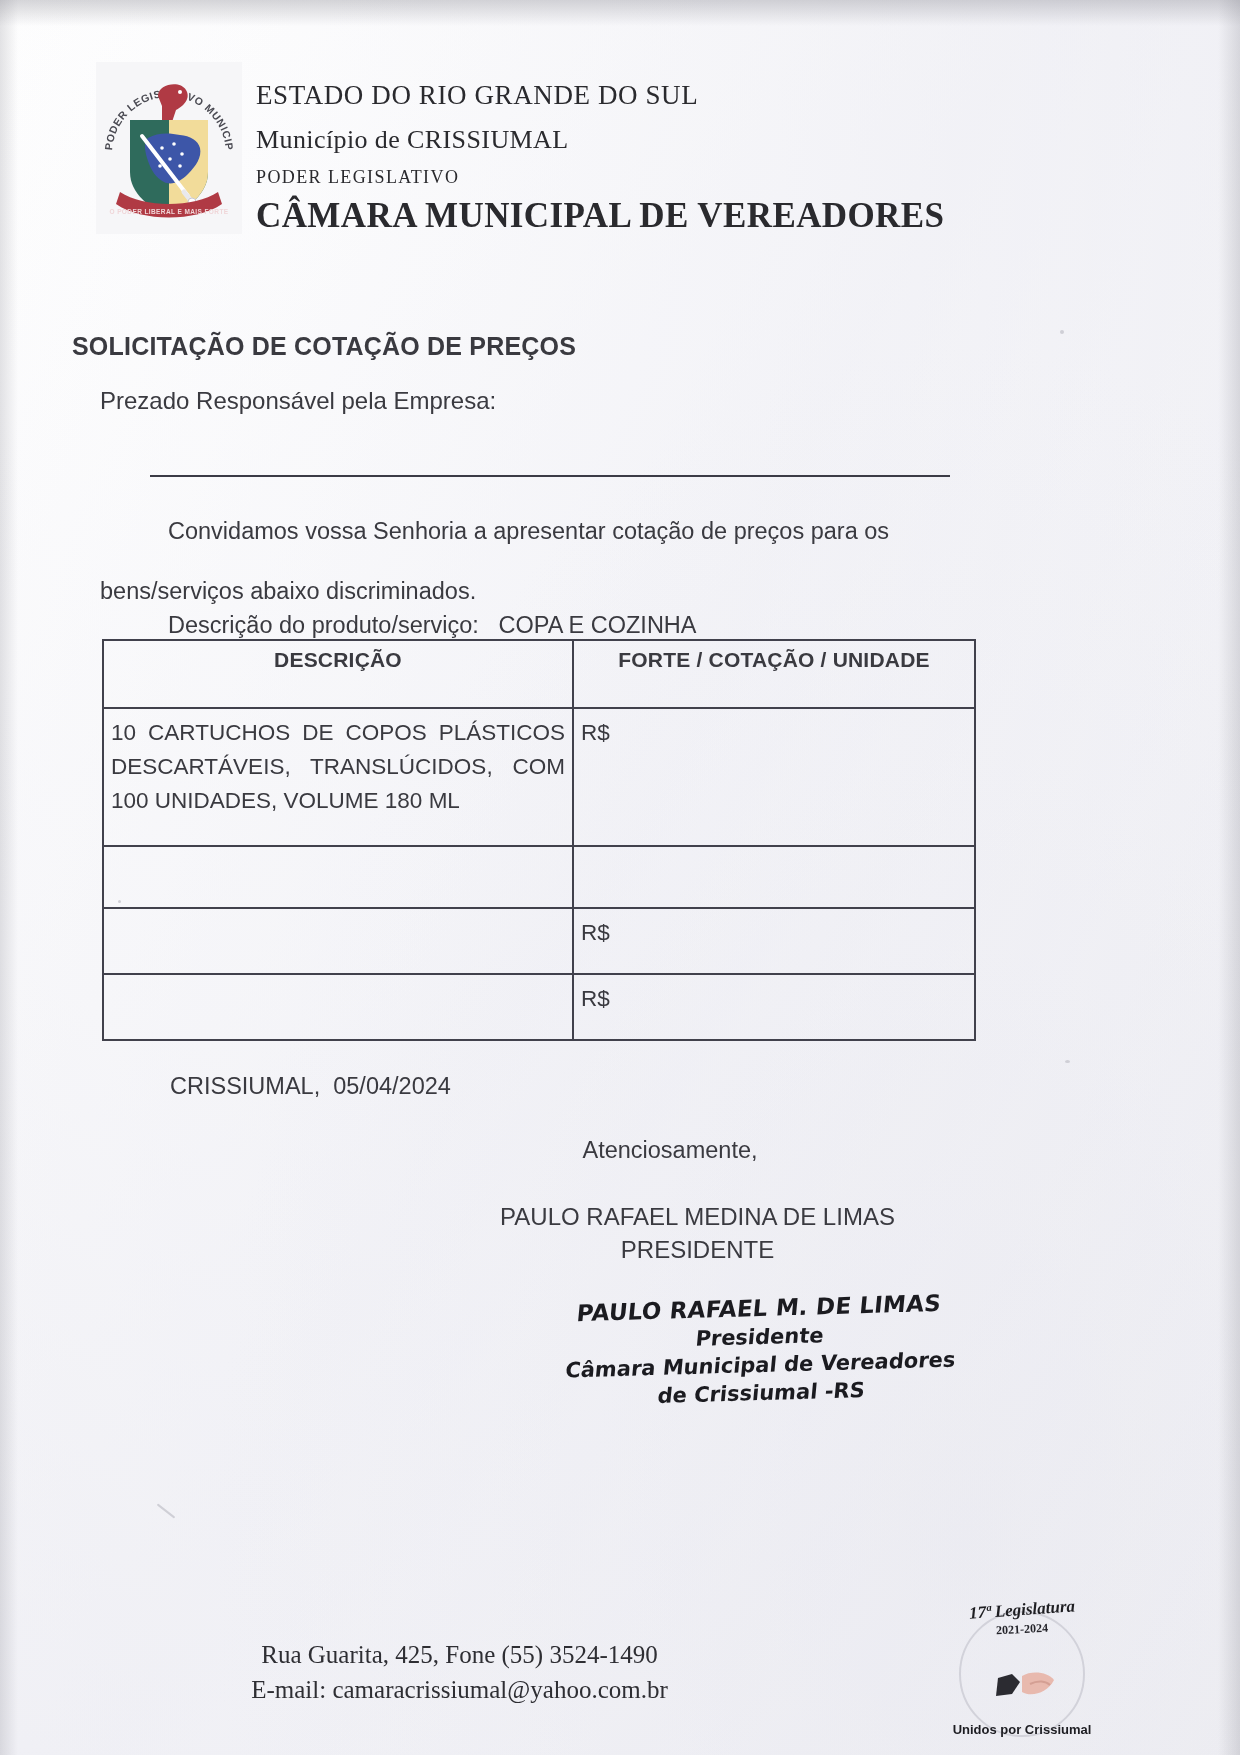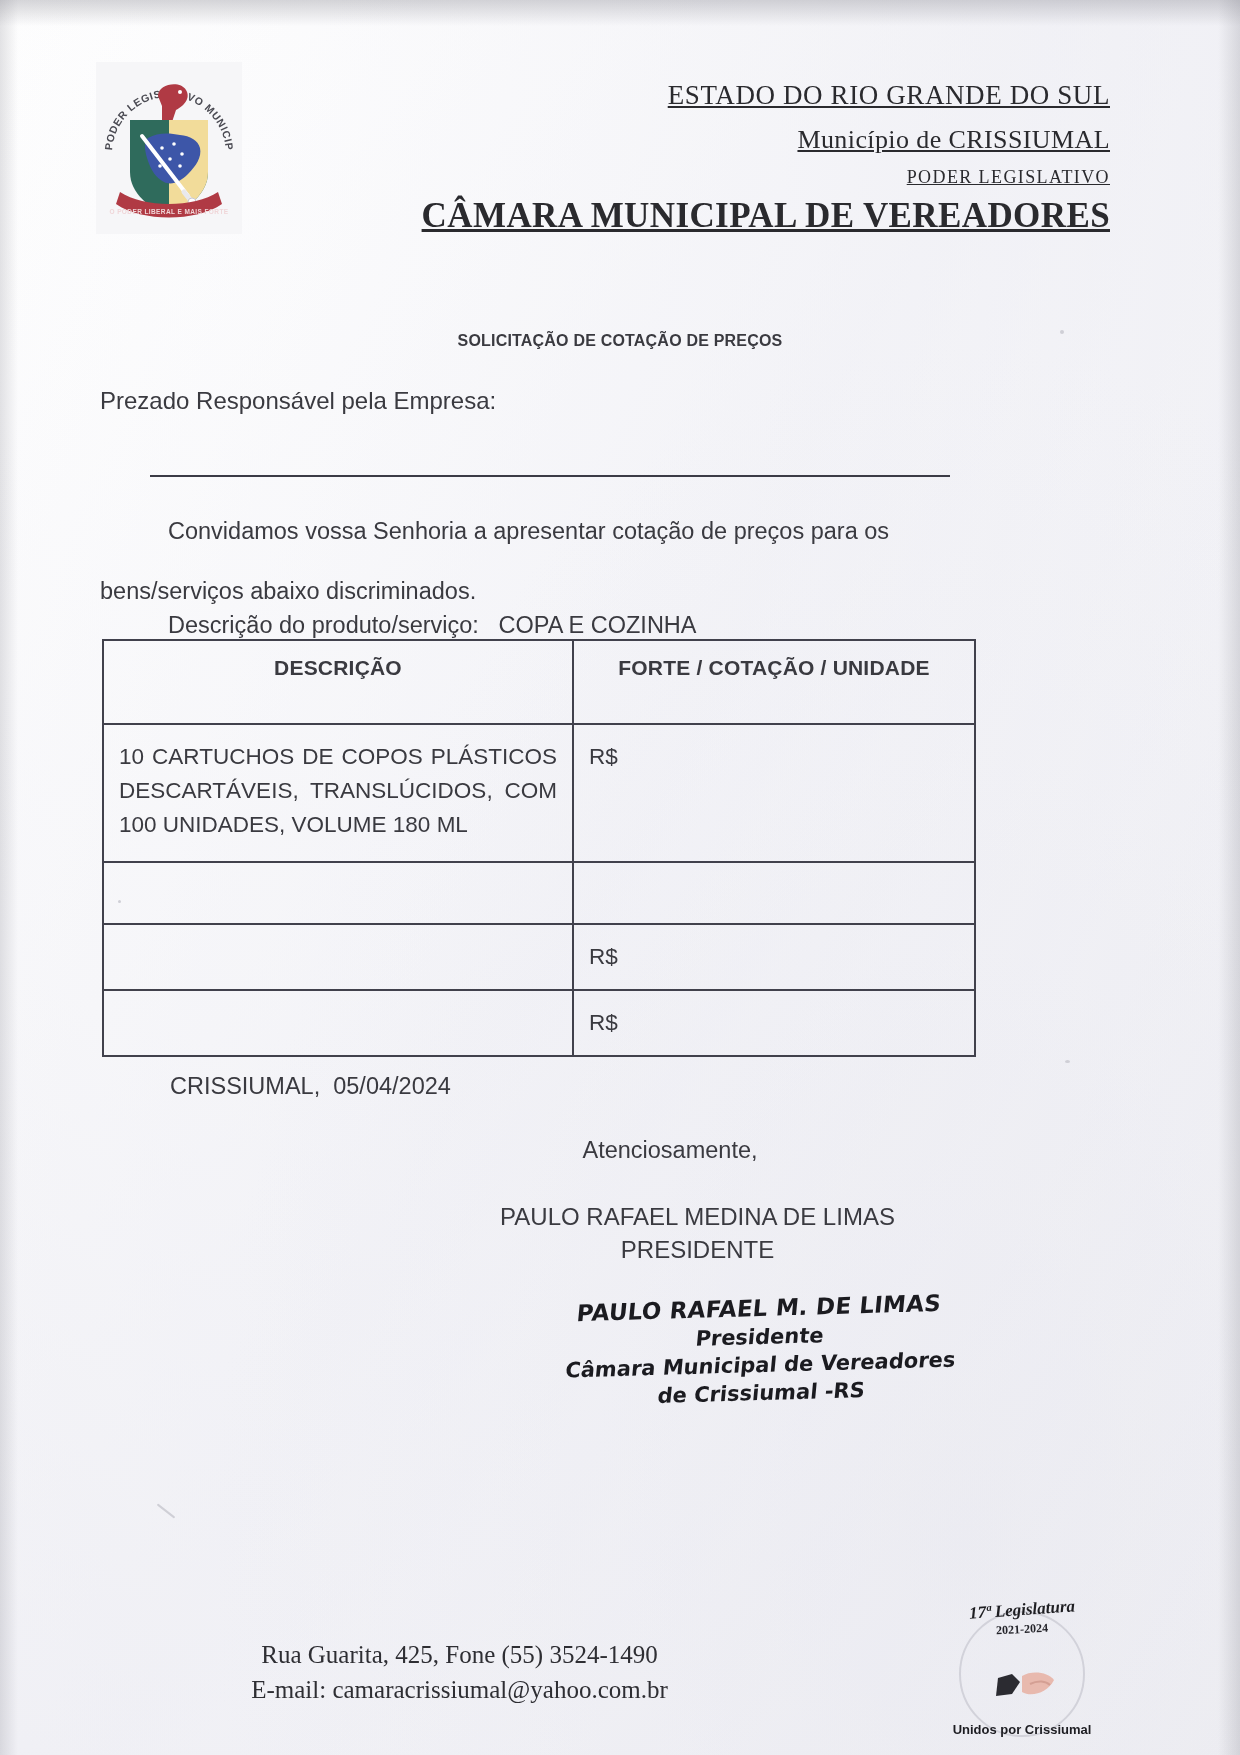--- a/index.html
+++ b/index.html
@@ -53,27 +53,26 @@
   
   .crest {
     position: absolute;
     left: 96px;
     top: 62px;
     width: 146px;
     height: 172px;
   }
   .header-lines {
     position: absolute;
-    left: 250px;
+    left: 256px;
     top: 78px;
     width: 860px;
-    text-align: right;
+    text-align: left;
     font-family: "Liberation Serif", serif;
     color: #2a2a2e;
-    text-decoration: underline;
   }
   .hdr1 {
     font-size: 27px;
     letter-spacing: 0.6px;
     line-height: 1.28;
   }
   .hdr2 {
     font-size: 26px;
     letter-spacing: 0.4px;
     line-height: 1.3;
@@ -92,25 +91,25 @@
     line-height: 1.2;
     margin-top: 5px;
   }
 
   
   .doc-title {
     position: absolute;
     left: 0;
     top: 332px;
     width: 1240px;
-    text-align: center;
-    font-size: 16px;
+    font-size: 25px;
     font-weight: bold;
     letter-spacing: 0.2px;
     color: #3a3a40;
+    padding-left: 72px;
     box-sizing: border-box;
   }
   .greeting {
     position: absolute;
     left: 100px;
     top: 387px;
     font-size: 24px;
     color: #3a3a40;
   }
   .rule {
@@ -154,21 +153,21 @@
     left: 102px;
     top: 639px;
     width: 872px;
     border-collapse: collapse;
     table-layout: fixed;
   }
   .quote-table td, .quote-table th {
     border: 2px solid #41414c;
     color: #3a3a40;
     vertical-align: top;
-    padding: 15px;
+    padding: 7px;
   }
   .col-desc { width: 470px; }
   .col-val  { width: 402px; }
   .th-cell {
     height: 52px;
     text-align: center;
     font-size: 21px;
     font-weight: bold;
     letter-spacing: 0.2px;
     vertical-align: middle;

